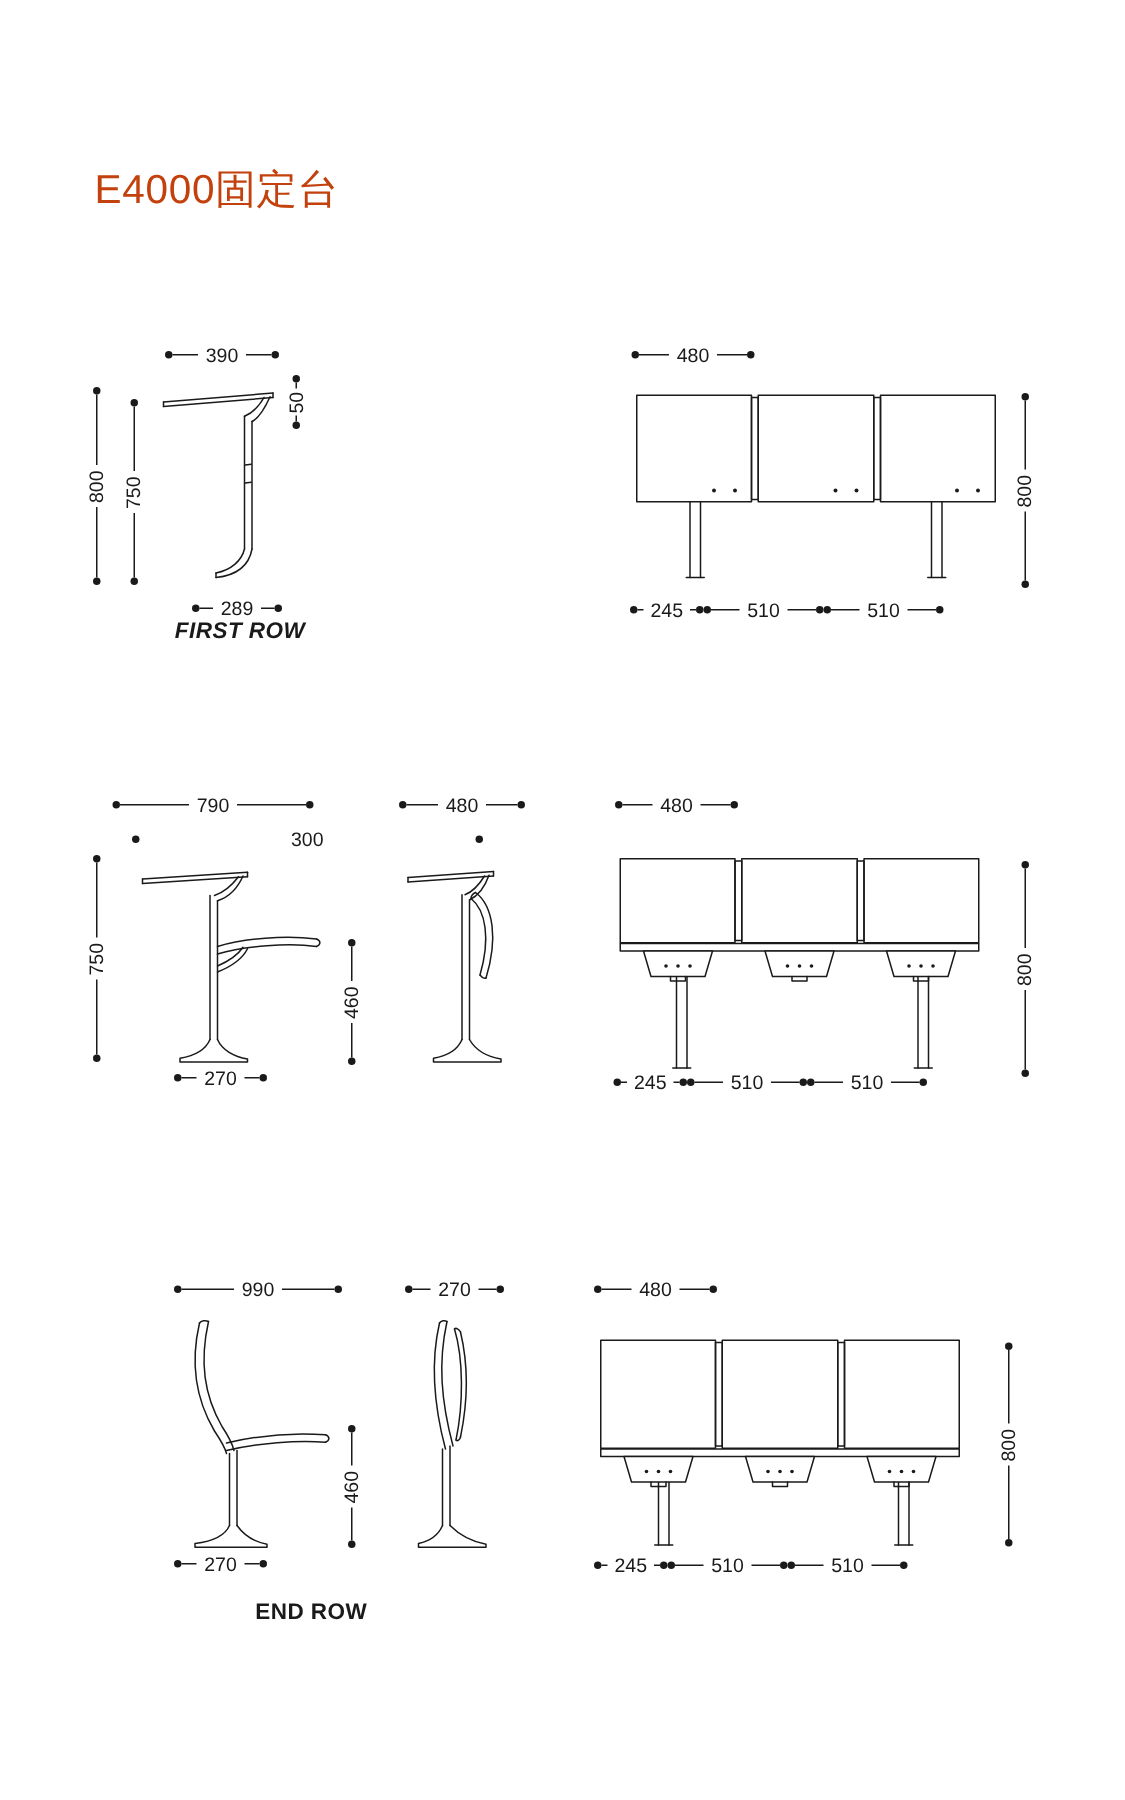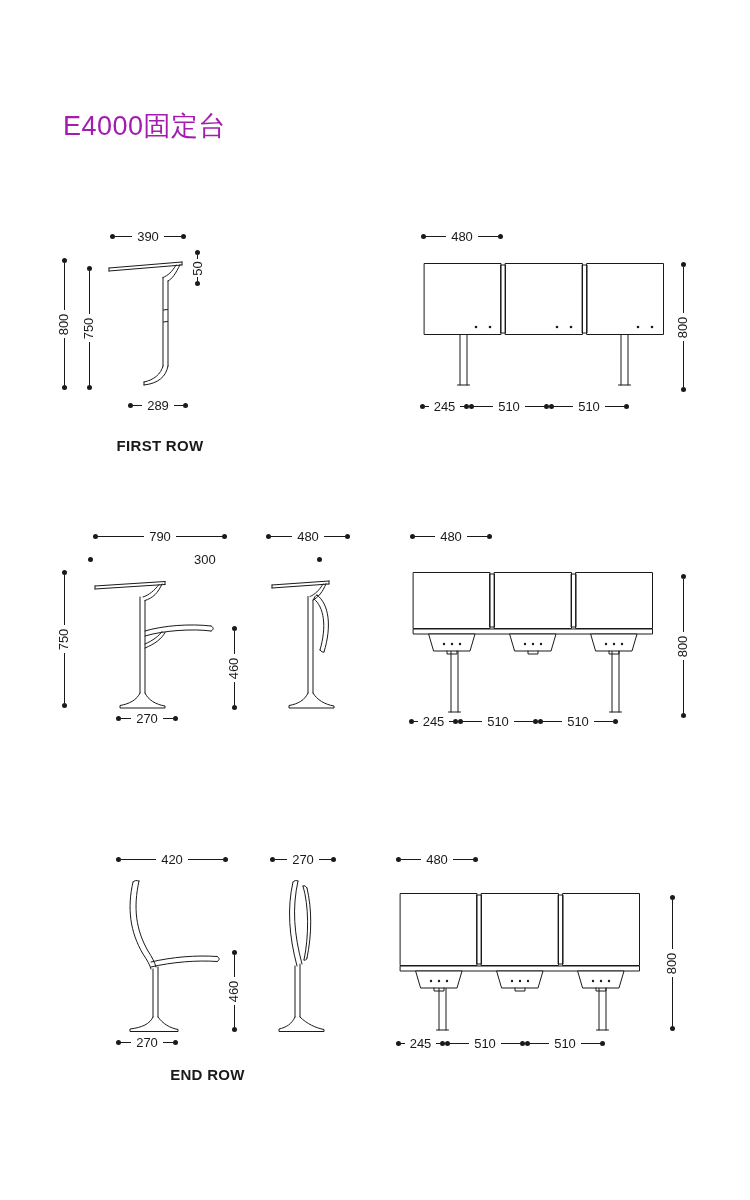--- a/index.html
+++ b/index.html
@@ -1,19 +1,19 @@
 <!DOCTYPE html>
 <html><head>
 <meta charset="utf-8">
 <style>
   * { margin:0; padding:0; box-sizing:border-box; }
   html,body { background:#fff; }
   body { font-family:"Liberation Sans","DejaVu Sans",sans-serif; color:#1a1a1a; }
   .page { position:relative; width:750px; height:1200px; background:#ffffff; overflow:hidden; }
-  .title { position:absolute; font-size:27px; letter-spacing:0.5px; color:#a21caf; }
+  .title { position:absolute; font-size:27px; letter-spacing:0.5px; color:#c2410c; }
   .rowlabel { position:absolute; font-size:15px; font-weight:600; letter-spacing:0.3px; text-align:center; }
 
   .hdim { position:absolute; display:flex; align-items:center; height:14px; }
   .hdim .ln { flex:1; height:1px; background:#1a1a1a; }
   .lbl { padding:0 5px; font-size:13px; line-height:1; white-space:nowrap; }
   .dot { width:5px; height:5px; border-radius:50%; background:#1a1a1a; flex:none; }
 
   .vdim { position:absolute; display:flex; flex-direction:column; align-items:center; width:14px; }
   .vdim .vln { flex:1; width:1px; background:#1a1a1a; }
   .vdim .vlbl { height:28px; width:14px; display:flex; align-items:center; justify-content:center; }
@@ -93,21 +93,21 @@
   </svg>
 
   <div class="hdim" style="left:128px;top:398px;width:60px;">
     <span class="dot"></span>
       <span class="ln"></span>
       <span class="lbl">289</span>
       <span class="ln"></span>
       <span class="dot"></span>
   </div>
 
-  <div class="rowlabel" style="left:95px;top:437px;width:130px;">FIRST ROW</div>
+  <div class="rowlabel" style="left:95px;top:412px;width:130px;font-style:italic;">FIRST ROW</div>
 
   <div class="hdim" style="left:421px;top:229px;width:82px;">
     <span class="dot"></span>
       <span class="ln"></span>
       <span class="lbl">480</span>
       <span class="ln"></span>
       <span class="dot"></span>
   </div>
 
   <svg class="draw" style="left:424px;top:263px;" width="240" height="130" viewBox="0 0 240 130">
@@ -159,21 +159,21 @@
       <span class="dot"></span>
   </div>
   <div class="hdim" style="left:549px;top:399px;width:80px;">
     <span class="dot"></span>
       <span class="ln"></span>
       <span class="lbl">510</span>
       <span class="ln"></span>
       <span class="dot"></span>
   </div>
 
-  <div class="hdim" style="left:93px;top:529px;width:134px;">
+  <div class="hdim" style="left:75px;top:529px;width:134px;">
     <span class="dot"></span>
       <span class="ln"></span>
       <span class="lbl">790</span>
       <span class="ln"></span>
       <span class="dot"></span>
   </div>
   <div class="hdim" style="left:88px;top:552px;width:50px;gap:48px;">
     <span class="dot"></span>
       <span class="ln"></span>
       <span class="lbl">300</span>
@@ -341,21 +341,21 @@
       <span class="ln"></span>
       <span class="lbl">510</span>
       <span class="ln"></span>
       <span class="dot"></span>
   </div>
 
 
   <div class="hdim" style="left:116px;top:852px;width:112px;">
     <span class="dot"></span>
       <span class="ln"></span>
-      <span class="lbl">420</span>
+      <span class="lbl">990</span>
       <span class="ln"></span>
       <span class="dot"></span>
   </div>
 
   <svg class="draw" style="left:120px;top:876px;" width="118" height="158" viewBox="0 0 118 158">
     <g>
       <path d="M13,6 C7,32 10,56 23,78 C27,84 30,89 31,93"></path>
       <path d="M19,5 C13,32 16,54 28,75 C32,81 35,87 36,91"></path>
       <path d="M13,6 C14,4.5 17,4 19,5"></path>
     </g>

